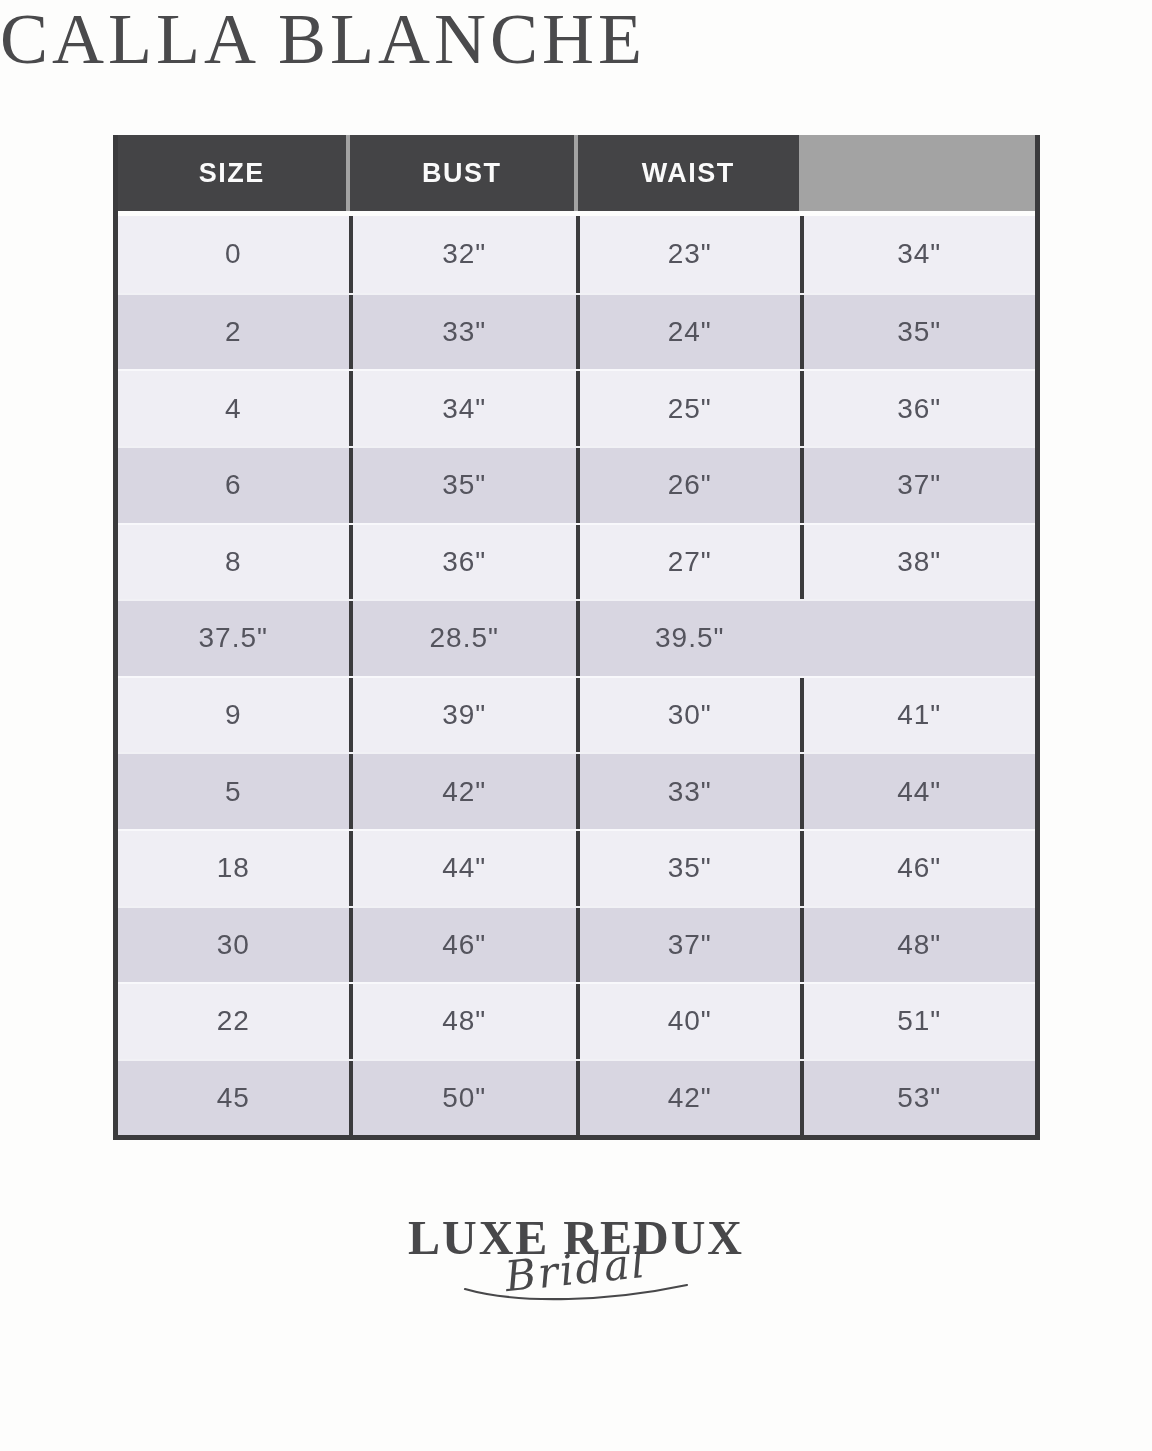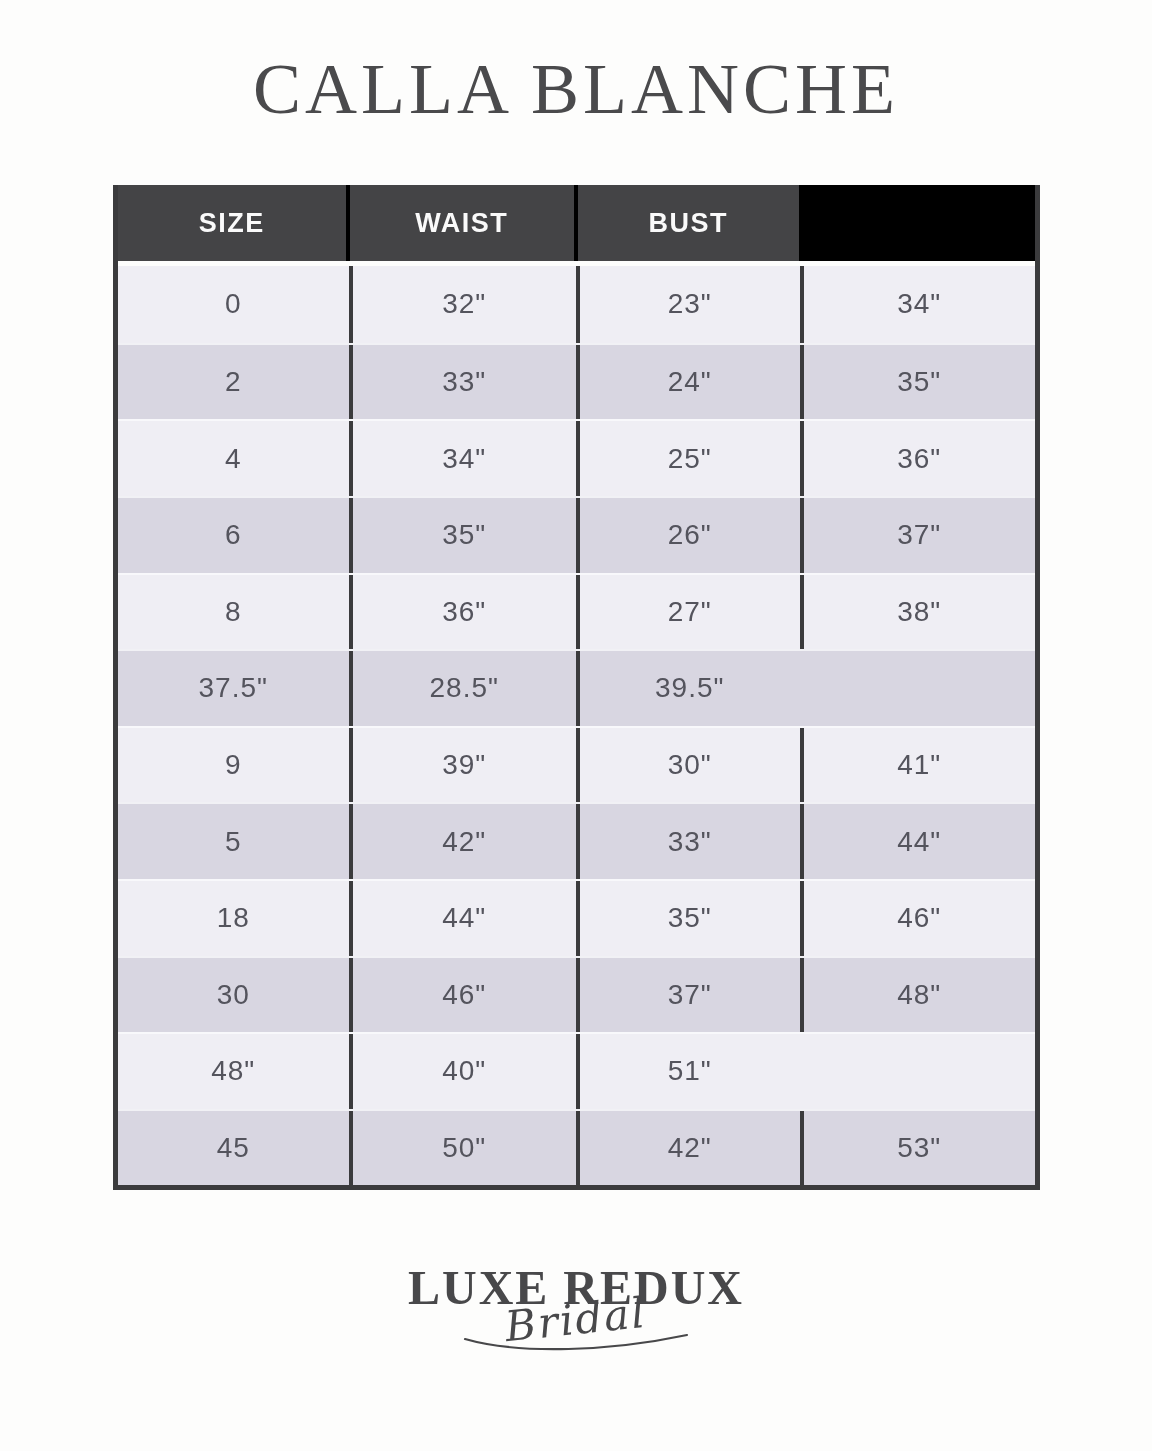--- a/index.html
+++ b/index.html
@@ -8,22 +8,21 @@
   }
   body {
     width: 1152px;
     height: 1451px;
     background: #fdfdfc;
     font-family: "Liberation Sans", sans-serif;
     overflow: hidden;
   }
   .page-title {
     margin: 0;
-    padding-top: 50px;
-    text-align: center;
+    text-align: left;
     font-family: "Liberation Serif", serif;
     font-weight: 400;
     font-size: 72px;
     line-height: 1.1;
     letter-spacing: 4px;
     color: #4a4a4c;
     white-space: nowrap;
   }
   .size-table {
     width: 927px;
@@ -33,21 +32,21 @@
     border-right: 5px solid #3b3b3d;
     border-bottom: 5px solid #3b3b3d;
     background: #fdfdfc;
   }
   .thead {
     display: grid;
     grid-template-columns: 234fr 229fr 227fr 237fr;
     column-gap: 4px;
     height: 76px;
     margin-bottom: 5px;
-    background: #000000;
+    background: #a3a3a3;
     text-align: center;
   }
   .th {
     background: #444446;
     color: #fafafa;
     display: flex;
     align-items: center;
     justify-content: center;
     font-weight: 700;
     font-size: 27px;
@@ -102,22 +101,22 @@
   }
 </style>
 </head>
 <body>
 
 <h1 class="page-title">CALLA BLANCHE</h1>
 
 <div class="size-table">
   <div class="thead">
     <div class="th">SIZE</div>
+    <div class="th">BUST</div>
     <div class="th">WAIST</div>
-    <div class="th">BUST</div>
   </div>
   <div id="tbody">
       <div class="trow">
         <div class="tcell">0</div>
         <div class="tcell">32"</div>
         <div class="tcell">23"</div>
         <div class="tcell">34"</div>
       </div>
       <div class="trow">
         <div class="tcell">2</div>
@@ -166,20 +165,21 @@
         <div class="tcell">35"</div>
         <div class="tcell">46"</div>
       </div>
       <div class="trow">
         <div class="tcell">30</div>
         <div class="tcell">46"</div>
         <div class="tcell">37"</div>
         <div class="tcell">48"</div>
       </div>
       <div class="trow">
+        <div class="tcell">22</div>
         <div class="tcell">48"</div>
         <div class="tcell">40"</div>
         <div class="tcell">51"</div>
       </div>
       <div class="trow">
         <div class="tcell">45</div>
         <div class="tcell">50"</div>
         <div class="tcell">42"</div>
         <div class="tcell">53"</div>
       </div>

